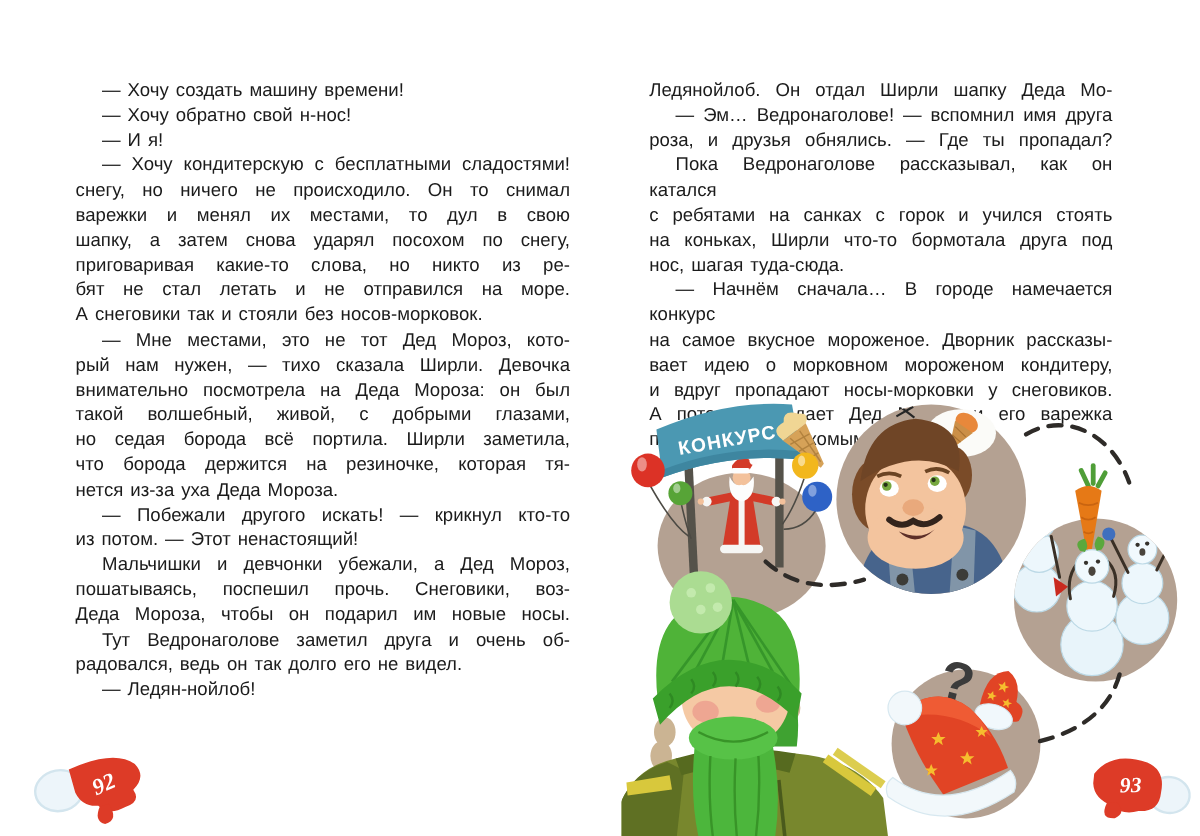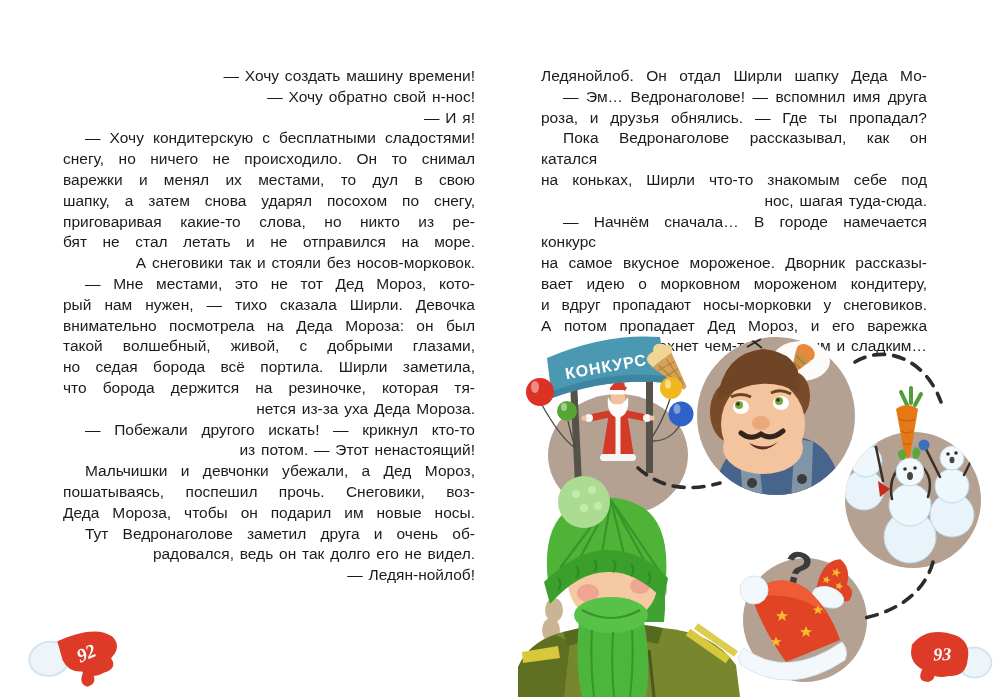--- a/index.html
+++ b/index.html
@@ -7,21 +7,21 @@
     width:1000px;height:697px;position:relative;overflow:hidden;
     background:#ffffff;
     font-family:"Liberation Sans", sans-serif;
   }
   .page-text{
     position:absolute;color:#1b1b1b;font-size:15.5px;line-height:20.8px;
     word-spacing:1.5px;
   }
   #left-text{left:63px;top:66px;width:412px;}
   #right-text{left:541px;top:66px;width:386px;}
-  .ln{text-align:right;}
+  .ln{text-align:left;}
   .ln.j{text-align:justify;text-align-last:justify;}
   .ln.i{text-indent:22px;}
   .illu{position:absolute;}
   svg text{font-family:"Liberation Sans", sans-serif;}
   .pagenum{font-family:"Liberation Serif", serif;font-style:italic;font-weight:bold;}
 </style>
 </head>
 <body>
 
 <div id="left-text" class="page-text">
@@ -50,21 +50,22 @@
   <div class="ln i j">Тут Ведронаголове заметил друга и очень об-</div>
   <div class="ln">радовался, ведь он так долго его не видел.</div>
   <div class="ln i">— Ледян-нойлоб!</div>
 </div>
 
 <div id="right-text" class="page-text">
   <div class="ln j">Ледянойлоб. Он отдал Ширли шапку Деда Мо-</div>
   <div class="ln i j">— Эм… Ведронаголове! — вспомнил имя друга</div>
   <div class="ln j">роза, и друзья обнялись. — Где ты пропадал?</div>
   <div class="ln i j">Пока Ведронаголове рассказывал, как он катался</div>
-  <div class="ln j">на коньках, Ширли что-то знакомым себе под</div>
+  <div class="ln j">с ребятами на санках с горок и учился стоять</div>
+  <div class="ln j">на коньках, Ширли что-то бормотала друга под</div>
   <div class="ln">нос, шагая туда-сюда.</div>
   <div class="ln i j">— Начнём сначала… В городе намечается конкурс</div>
   <div class="ln j">на самое вкусное мороженое. Дворник рассказы-</div>
   <div class="ln j">вает идею о морковном мороженом кондитеру,</div>
   <div class="ln j">и вдруг пропадают носы-морковки у снеговиков.</div>
   <div class="ln j">А потом пропадает Дед Мороз, и его варежка</div>
   <div class="ln">пахнет чем-то знакомым и сладким…</div>
 </div>
 
 <svg class="illu" style="left:520px;top:325px;" width="185" height="195" viewBox="0 0 185 195">

